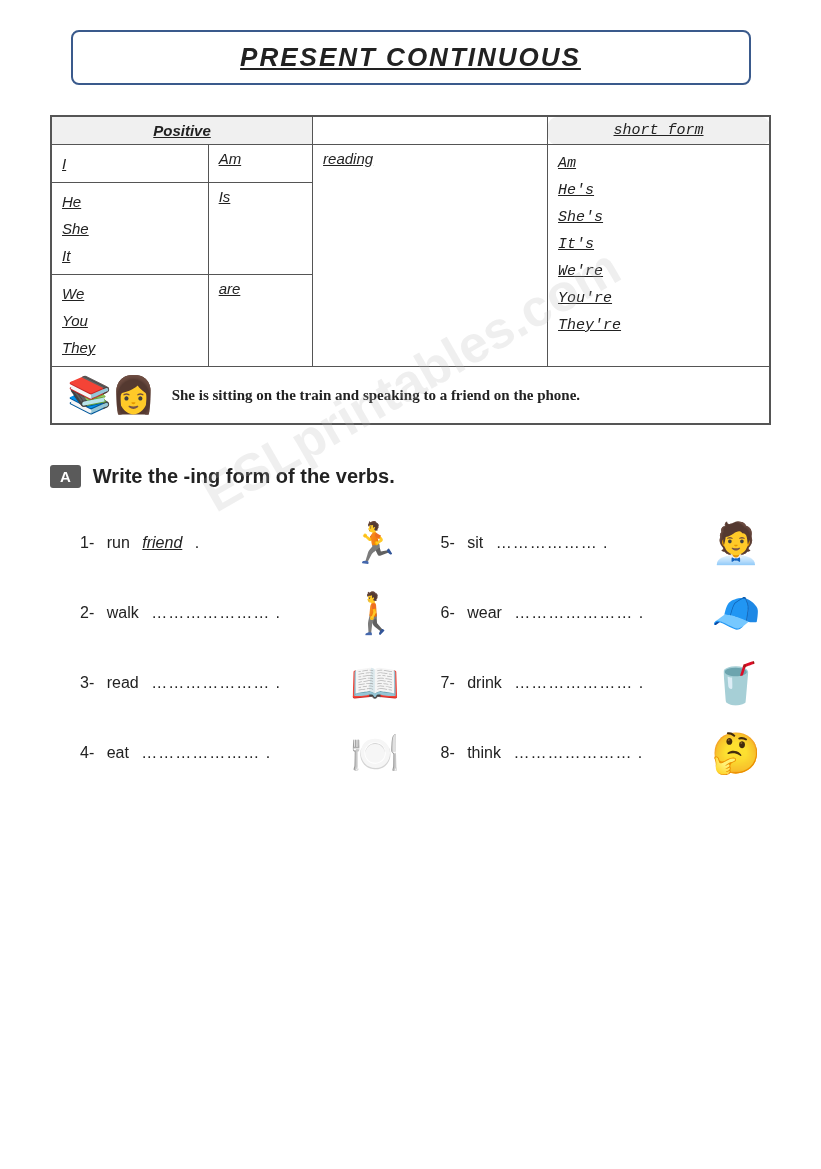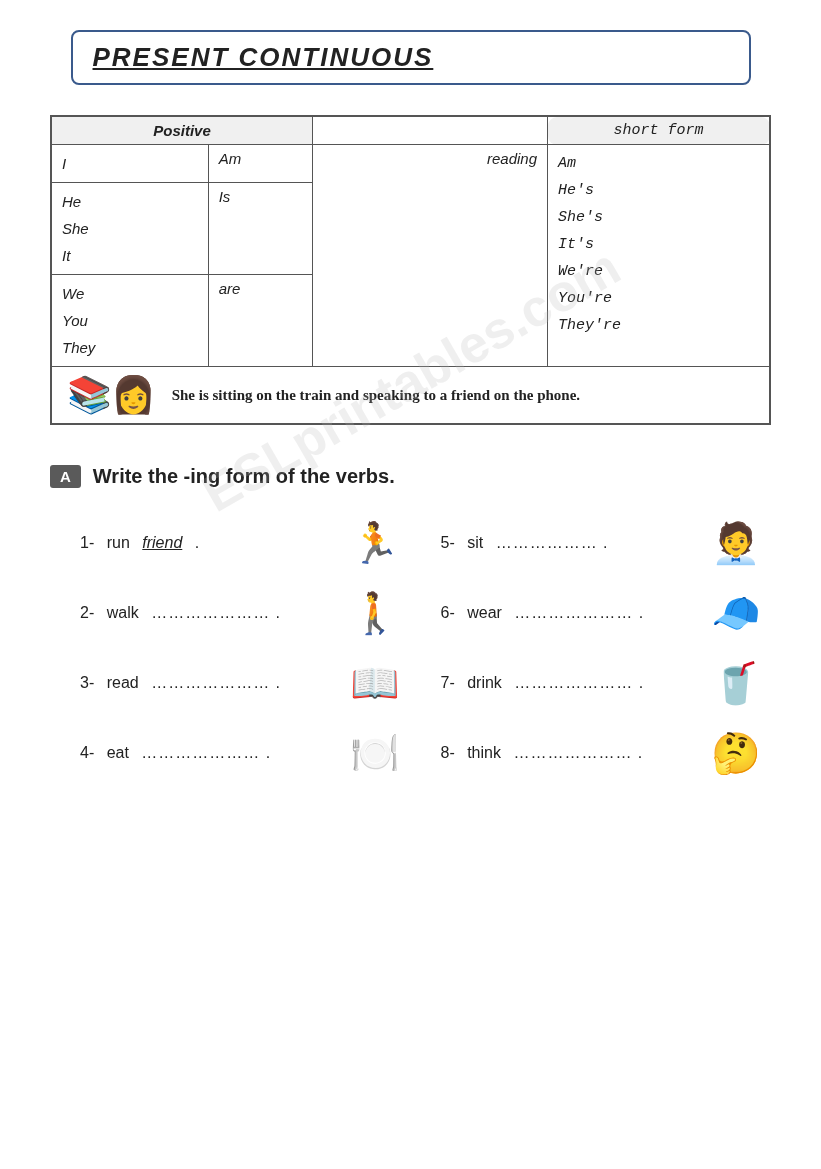--- a/index.html
+++ b/index.html
@@ -8,21 +8,21 @@
       font-family: 'Comic Sans MS', 'Chalkboard SE', cursive, sans-serif;
       width: 821px;
       min-height: 1169px;
       padding: 30px 50px;
       color: #222;
     }
 
     .title-box {
       border: 2.5px solid #3a5a8c;
       border-radius: 8px;
-      text-align: left;
+      text-align: center;
       padding: 10px 20px;
       margin: 0 auto 30px auto;
       max-width: 680px;
     }
     .title-box h1 {
       font-size: 26px;
       font-weight: bold;
       letter-spacing: 2px;
       text-decoration: underline;
       font-family: Arial, sans-serif;
@@ -36,39 +36,40 @@
     }
     .grammar-table {
       width: 100%;
       border-collapse: collapse;
       font-size: 15px;
     }
     .grammar-table td, .grammar-table th {
       border: 1px solid #555;
       padding: 5px 10px;
       vertical-align: top;
+      text-decoration: underline;
     }
     .grammar-table .header-positive {
       background: #f0f0f0;
       text-align: center;
       font-weight: bold;
       font-family: Arial, sans-serif;
       font-style: italic;
     }
     .grammar-table .header-short {
       background: #f0f0f0;
       text-align: center;
       font-weight: normal;
       font-family: 'Courier New', monospace;
       font-style: italic;
       border-radius: 9px;
     }
     .col-subject { width: 120px; }
     .col-verb { width: 80px; }
-    .col-reading { width: 180px; vertical-align: middle; text-align: right; }
+    .col-reading { width: 180px; vertical-align: middle; text-align: left; }
     .col-short { width: 170px; }
 
     .reading-cell {
       font-family: Arial, sans-serif;
       font-style: italic;
       font-size: 15px;
     }
 
     
     .example-box {

